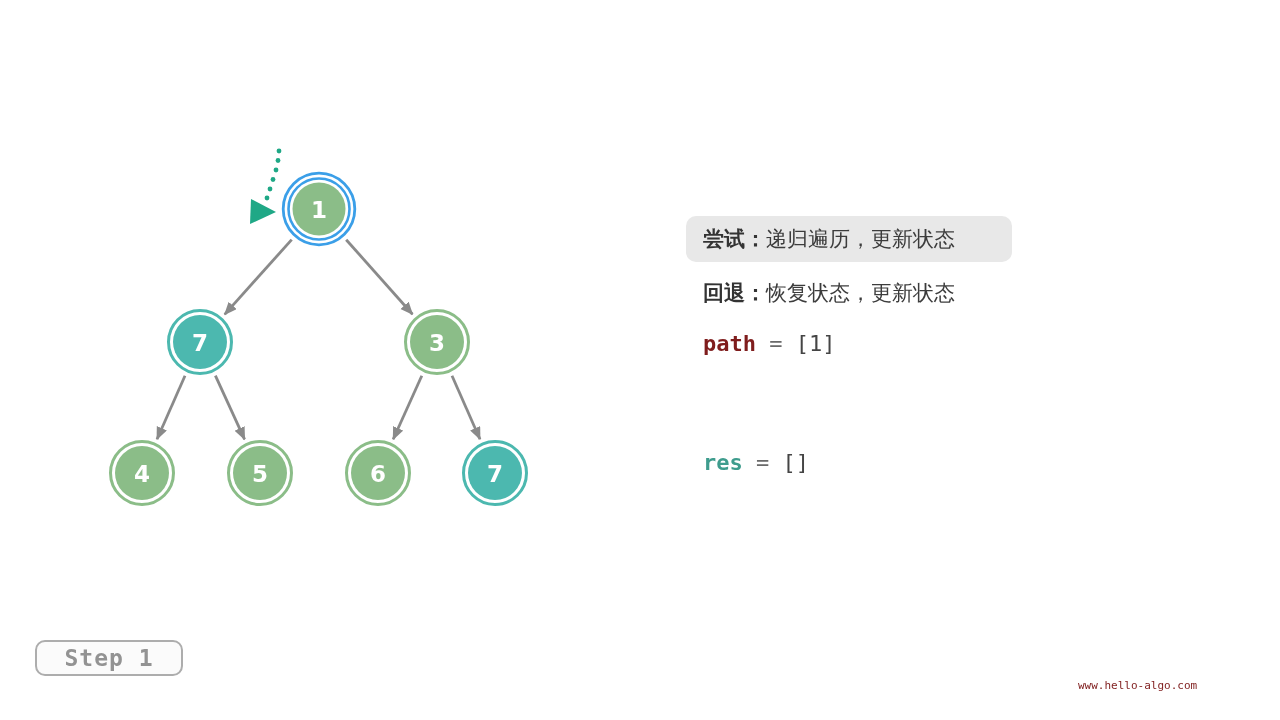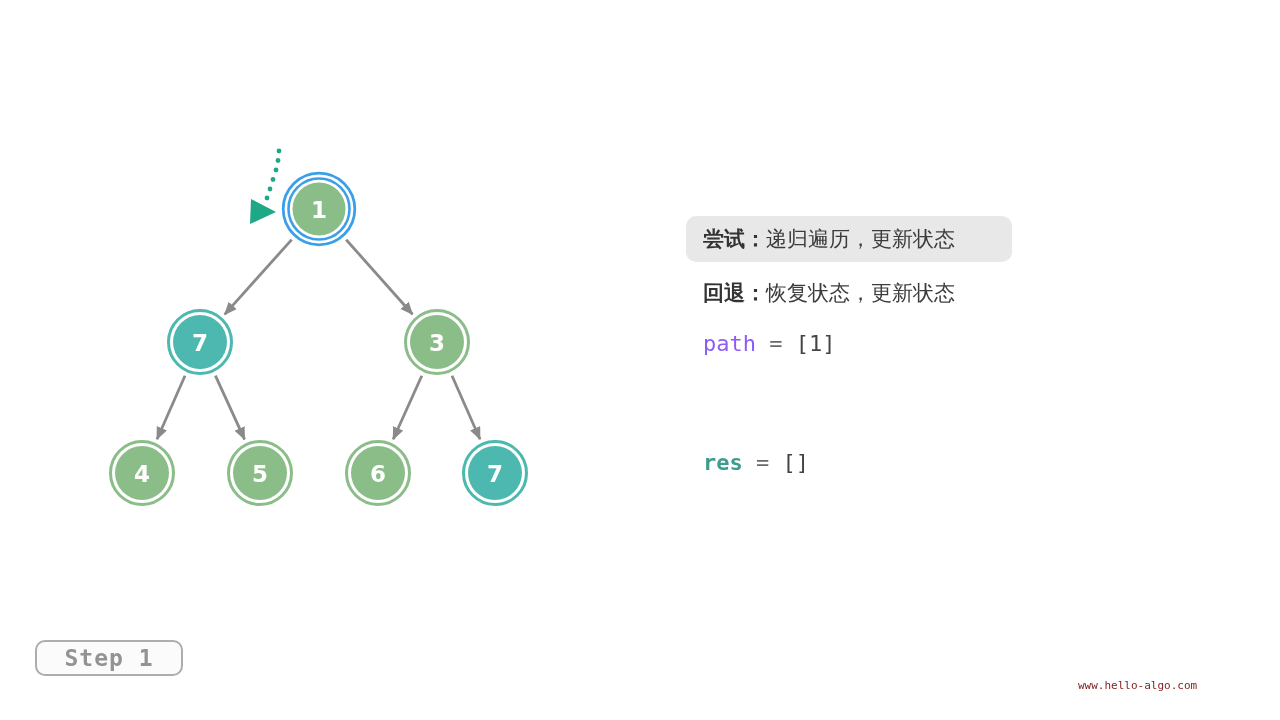--- a/index.html
+++ b/index.html
@@ -22,21 +22,21 @@
     position:absolute; left:703px; top:281px;
     font-size:21px; line-height:25px; color:#3C3C3C; white-space:nowrap;
   }
   .lbl { font-weight:bold; color:#333333; }
   .code-line {
     position:absolute; font-family:"DejaVu Sans Mono", monospace;
     font-size:22px; line-height:27px; color:#454545; white-space:nowrap;
   }
   .path-line { left:703px; top:330px; }
   .res-line  { left:703px; top:449px; }
-  .kw-path { color:#8b5cf6; font-weight:normal; }
+  .kw-path { color:#7f1d1d; font-weight:bold; }
   .kw-res  { color:#3E9C8D; font-weight:bold; }
   .eq { color:#6A6A6A; }
 
   
   .step-badge {
     position:absolute; left:35px; top:640px; width:148px; height:36px;
     box-sizing:border-box; background:#FBFBFB;
     border:2px solid #ADADAD; border-radius:10px;
     display:flex; align-items:center; justify-content:center;
     font-family:"DejaVu Sans Mono", monospace; font-weight:bold;

